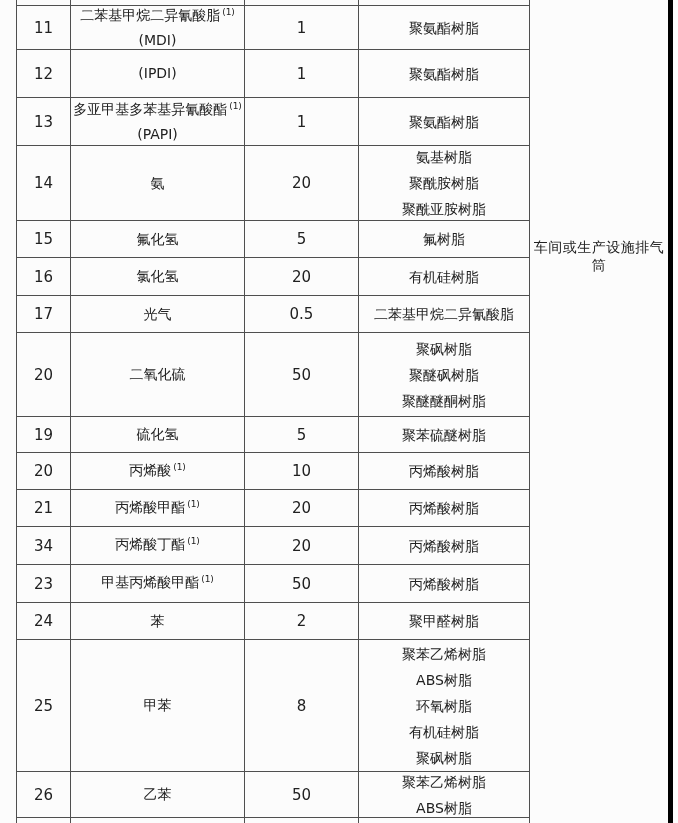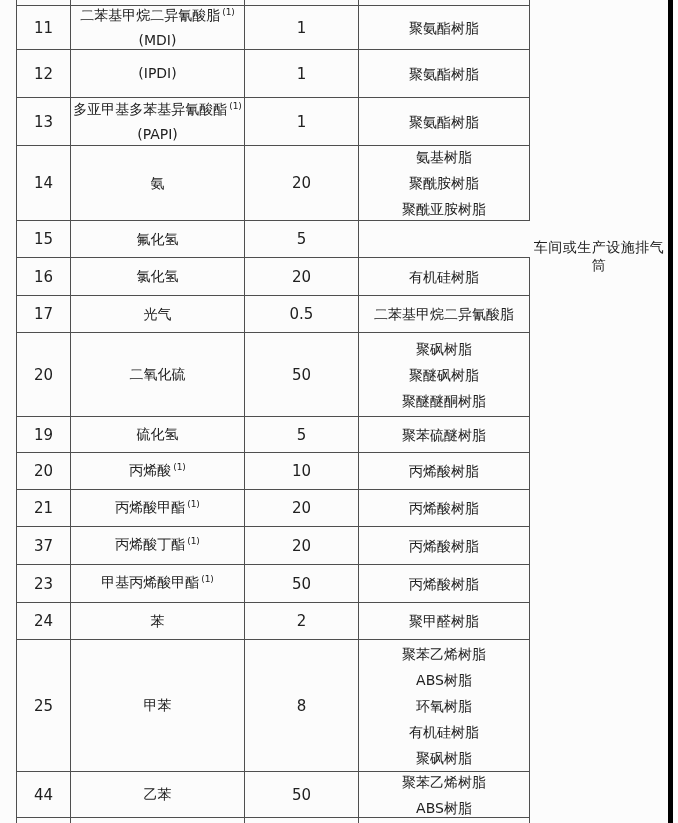--- a/index.html
+++ b/index.html
@@ -102,20 +102,23 @@
               <div class="rline">聚酰胺树脂</div>
               <div class="rline">聚酰亚胺树脂</div>
             </div>
           </div>
           <div class="row" style="height: 37px;">
             <div class="cell c1">15</div>
             <div class="cell c2">
               <div class="nline"><span>氟化氢</span></div>
             </div>
             <div class="cell c3">5</div>
+            <div class="cell c4">
+              <div class="rline">氟树脂</div>
+            </div>
           </div>
           <div class="row" style="height: 38px;">
             <div class="cell c1">16</div>
             <div class="cell c2">
               <div class="nline"><span>氯化氢</span></div>
             </div>
             <div class="cell c3">20</div>
             <div class="cell c4">
               <div class="rline">有机硅树脂</div>
             </div>
@@ -166,21 +169,21 @@
             <div class="cell c1">21</div>
             <div class="cell c2">
               <div class="nline"><span>丙烯酸甲酯</span><span class="sup">(1)</span></div>
             </div>
             <div class="cell c3">20</div>
             <div class="cell c4">
               <div class="rline">丙烯酸树脂</div>
             </div>
           </div>
           <div class="row" style="height: 38px;">
-            <div class="cell c1">37</div>
+            <div class="cell c1">34</div>
             <div class="cell c2">
               <div class="nline"><span>丙烯酸丁酯</span><span class="sup">(1)</span></div>
             </div>
             <div class="cell c3">20</div>
             <div class="cell c4">
               <div class="rline">丙烯酸树脂</div>
             </div>
           </div>
           <div class="row" style="height: 38px;">
             <div class="cell c1">23</div>
@@ -210,21 +213,21 @@
             <div class="cell c3">8</div>
             <div class="cell c4">
               <div class="rline">聚苯乙烯树脂</div>
               <div class="rline">ABS树脂</div>
               <div class="rline">环氧树脂</div>
               <div class="rline">有机硅树脂</div>
               <div class="rline">聚砜树脂</div>
             </div>
           </div>
           <div class="row" style="height: 46px;">
-            <div class="cell c1">44</div>
+            <div class="cell c1">26</div>
             <div class="cell c2">
               <div class="nline"><span>乙苯</span></div>
             </div>
             <div class="cell c3">50</div>
             <div class="cell c4">
               <div class="rline">聚苯乙烯树脂</div>
               <div class="rline">ABS树脂</div>
             </div>
           </div>
         </div>

